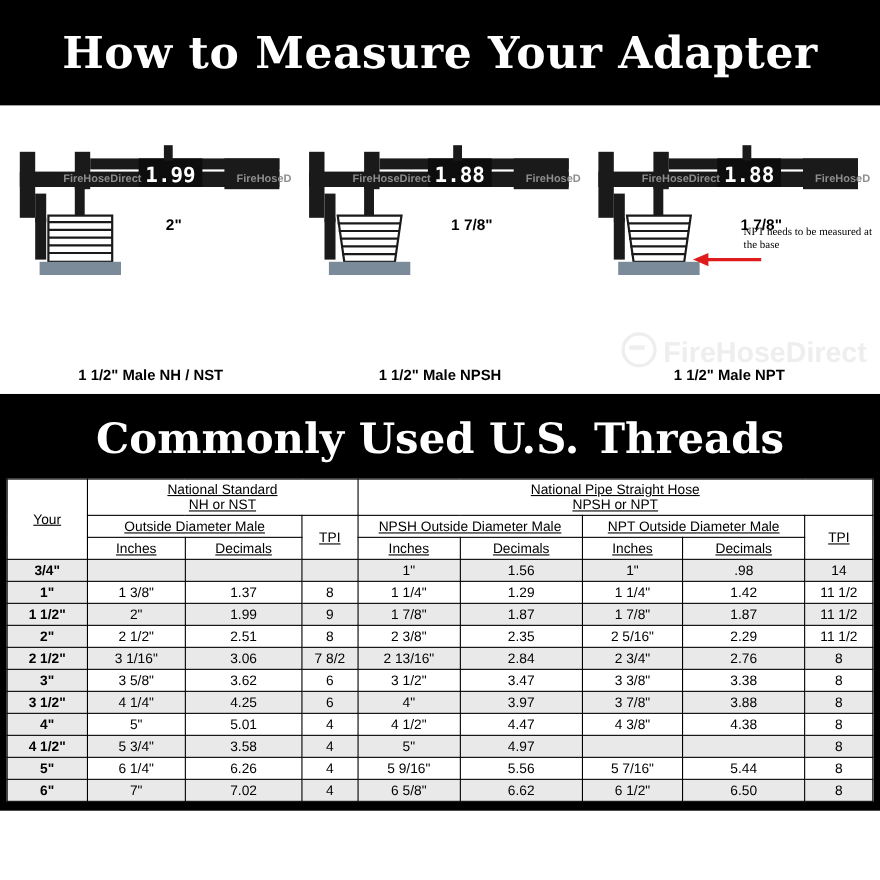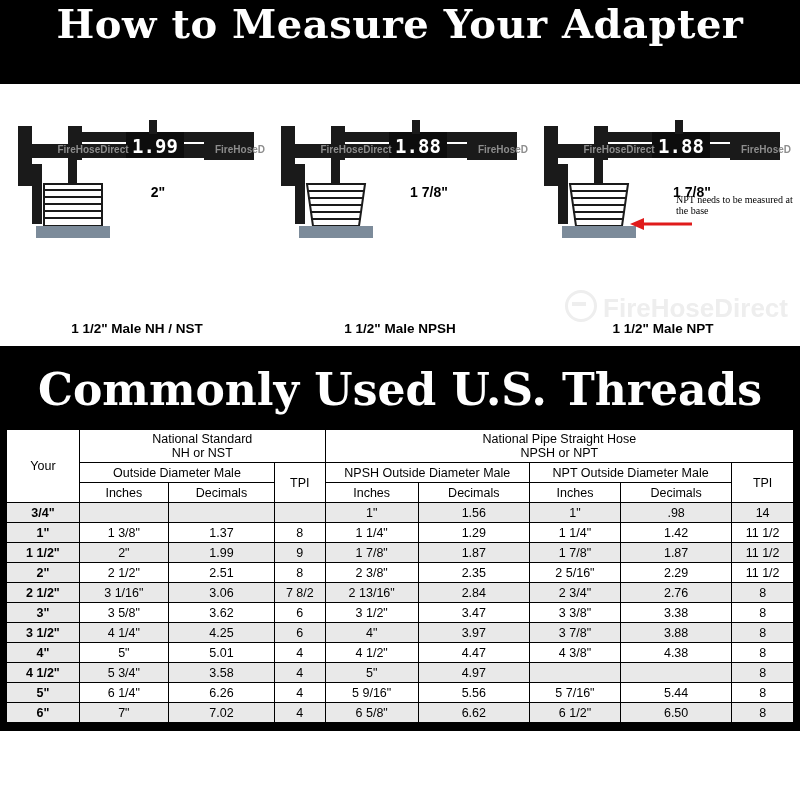--- a/index.html
+++ b/index.html
@@ -18,23 +18,23 @@
     position: relative;
     width: 800px;
     height: 800px;
     background: #fff;
   }
 
   
   .title-bar {
     background: #000;
     color: #fff;
-    height: 84px;
+    height: 96px;
     display: flex;
-    align-items: flex-start;
+    align-items: center;
     justify-content: center;
   }
   .title-bar h1 {
     margin: 0;
     font-family: "DejaVu Serif", serif;
     font-weight: bold;
     font-size: 40px;
     letter-spacing: 0.5px;
     white-space: nowrap;
   }
@@ -105,21 +105,21 @@
   
   .table-section {
     background: #000;
     padding: 6px 6px 8px 6px;
     box-sizing: border-box;
   }
   .table-title {
     color: #fff;
     font-family: "DejaVu Serif", serif;
     font-weight: bold;
-    font-size: 44px;
+    font-size: 38px;
     text-align: center;
     padding: 12px 0 14px 0;
     white-space: nowrap;
   }
   table.threads {
     border-collapse: collapse;
     width: 788px;
     background: #fff;
     table-layout: fixed;
   }
@@ -128,20 +128,21 @@
     text-align: center;
     font-size: 12.5px;
     font-family: "Liberation Sans", sans-serif;
     padding: 2px 1px;
     height: 20px;
     box-sizing: border-box;
     background: #fff;
   }
   table.threads th {
     font-weight: normal;
+    text-decoration: underline;
   }
   th.size-cell {
     font-weight: bold;
     font-size: 13px;
   }
   td.size-col {
     font-weight: bold;
     background: #e9e9e9 !important;
     font-size: 12.5px;
   }

